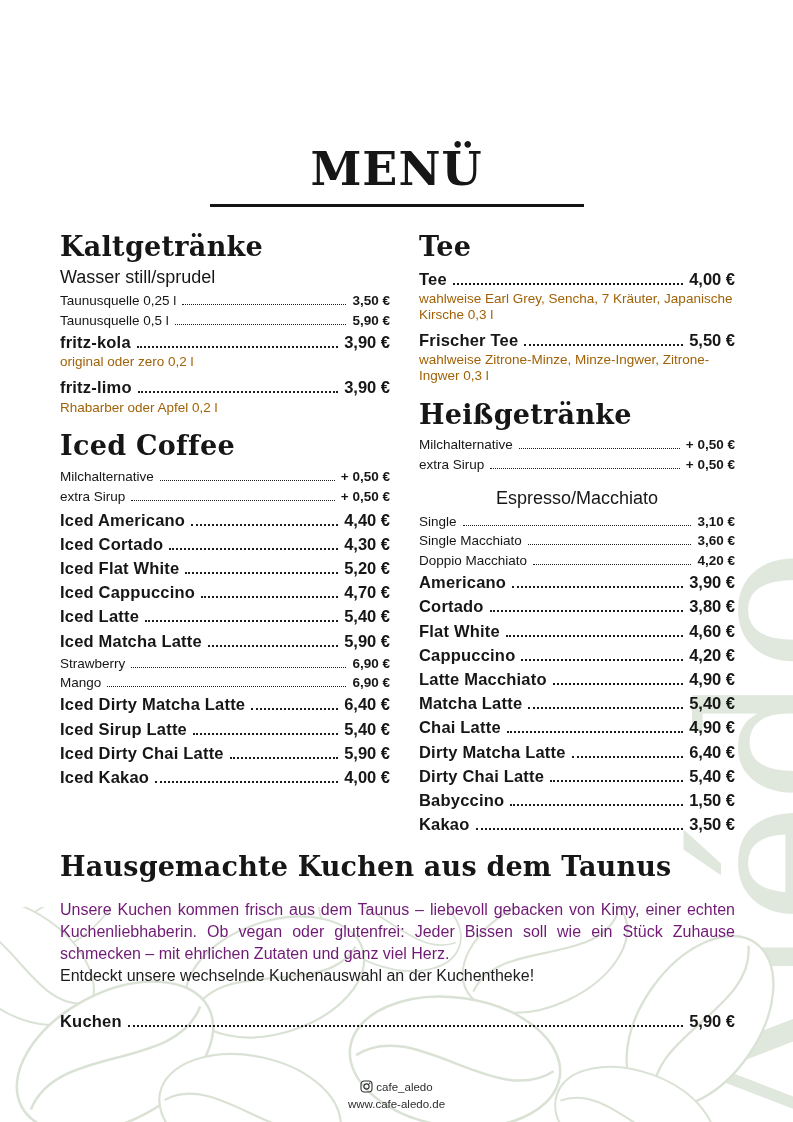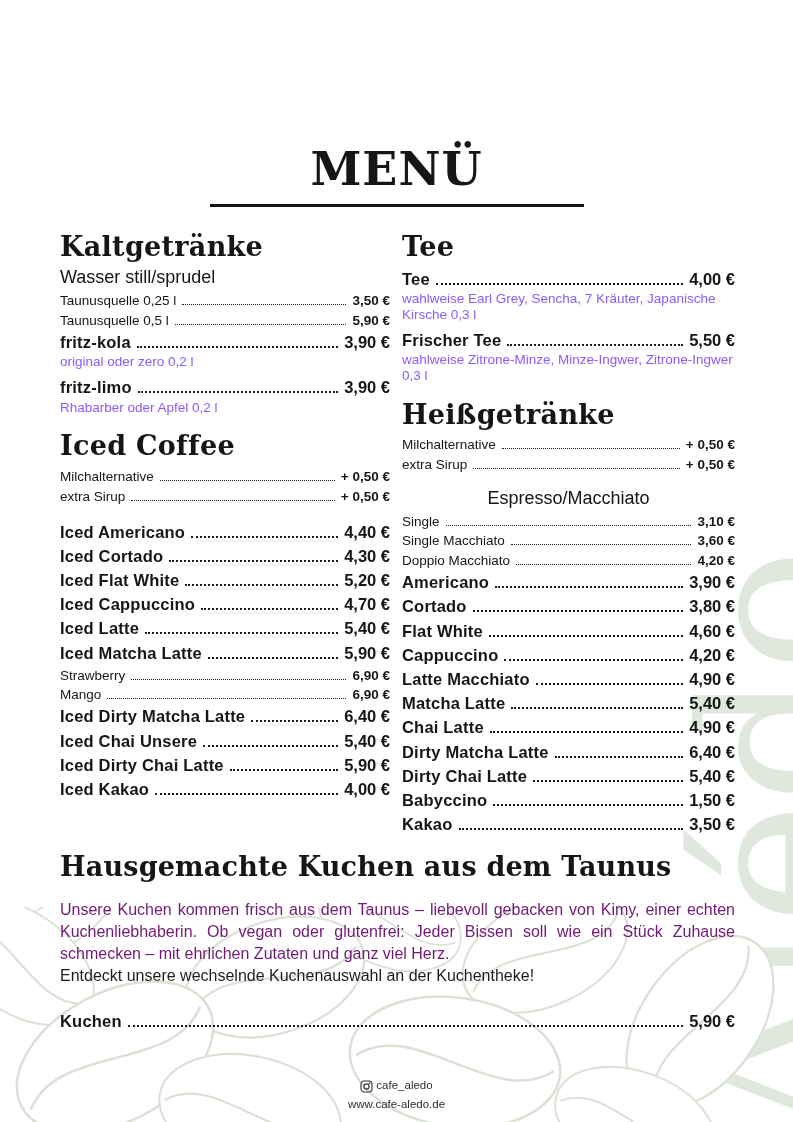--- a/index.html
+++ b/index.html
@@ -19,54 +19,54 @@
   .beans{position:absolute;left:0;bottom:0;z-index:0;}
   .content{position:relative;z-index:1;}
   
   .title{
     margin:146px 0 0;text-align:center;
     font-family:"DejaVu Serif","Liberation Serif",serif;
     font-size:46px;font-weight:700;letter-spacing:1px;line-height:1;
   }
   .title-underline{width:374px;height:3px;background:#141414;margin:12px auto 0;}
   
-  .cols{display:flex;gap:12px;padding:0 58px 0 60px;margin-top:26px;}
+  .cols{display:flex;gap:29px;padding:0 58px 0 60px;margin-top:26px;}
   .col-left{flex:0 0 330px;}
   .col-right{flex:1 1 auto;}
   h2.sec{
     font-family:"DejaVu Serif","Liberation Serif",serif;
     font-size:27px;font-weight:700;line-height:1;letter-spacing:.3px;
     margin:0 0 7px;
   }
   .sec-spacer{height:12px;}
   .sub{font-size:18px;font-weight:400;line-height:1.15;margin:6px 0 3px;}
   .sub.mt{margin-top:13px;text-align:center;}
   .row{display:flex;align-items:baseline;}
   .row .nm{white-space:nowrap;}
   .row .dots{flex:1 1 auto;align-self:flex-end;border-bottom:2px dotted #1b1b1b;margin:0 6px 4px;}
   .row .pr{font-weight:700;white-space:nowrap;}
   .row.lg{font-size:16.5px;padding:2.6px 0;}
   .row.lg .nm{font-weight:700;letter-spacing:.2px;}
   .row.sm{font-size:13.5px;padding:2.4px 0;}
   .row.sm .dots{margin-bottom:3px;border-bottom-width:1.8px;}
-  .row.gap{margin-top:14px;}
-  .note{font-size:13.5px;line-height:1.18;color:#8b5cf6;margin:0 0 5px;}
+  .row.gap{margin-top:2px;}
+  .note{font-size:13.5px;line-height:1.18;color:#a16207;margin:0 0 5px;}
   
   .bottom{padding:0 58px 0 60px;margin-top:16px;}
   .bottom h2.big{
     font-family:"DejaVu Serif","Liberation Serif",serif;
     font-size:27px;font-weight:700;line-height:1.05;margin:0 0 18px;letter-spacing:.2px;
   }
   .para{font-size:16px;line-height:1.38;margin:0;text-align:justify;color:#701a75;}
   .callout{font-size:16px;line-height:1.38;margin:0;color:#1d1d1d;}
   .kuchen-row{margin-top:22px;font-size:17px;}
   
   .footer{position:absolute;left:0;right:0;bottom:10px;text-align:center;z-index:1;
           font-size:11.5px;color:#2e2e2e;line-height:1.3;}
-  .ig-line{display:inline-flex;align-items:flex-end;gap:3px;}
+  .ig-line{display:inline-flex;align-items:flex-start;gap:3px;}
   .ig-line svg{display:block;}
 </style>
 </head>
 <body>
 
 <div class="page">
 
   <div class="watermark">Alédo</div>
 
   <svg class="beans" width="793" height="215" viewBox="0 0 793 215" fill="none" stroke="#d9e2d5" stroke-width="2.2">
@@ -201,21 +201,21 @@
               <span class="nm">Mango</span>
               <span class="dots"></span>
               <span class="pr">6,90 €</span>
             </div>
           <div class="row lg">
               <span class="nm">Iced Dirty Matcha Latte</span>
               <span class="dots"></span>
               <span class="pr">6,40 €</span>
             </div>
           <div class="row lg">
-              <span class="nm">Iced Chai Unsere</span>
+              <span class="nm">Iced Sirup Latte</span>
               <span class="dots"></span>
               <span class="pr">5,40 €</span>
             </div>
           <div class="row lg">
               <span class="nm">Iced Dirty Chai Latte</span>
               <span class="dots"></span>
               <span class="pr">5,90 €</span>
             </div>
           <div class="row lg">
               <span class="nm">Iced Kakao</span>

